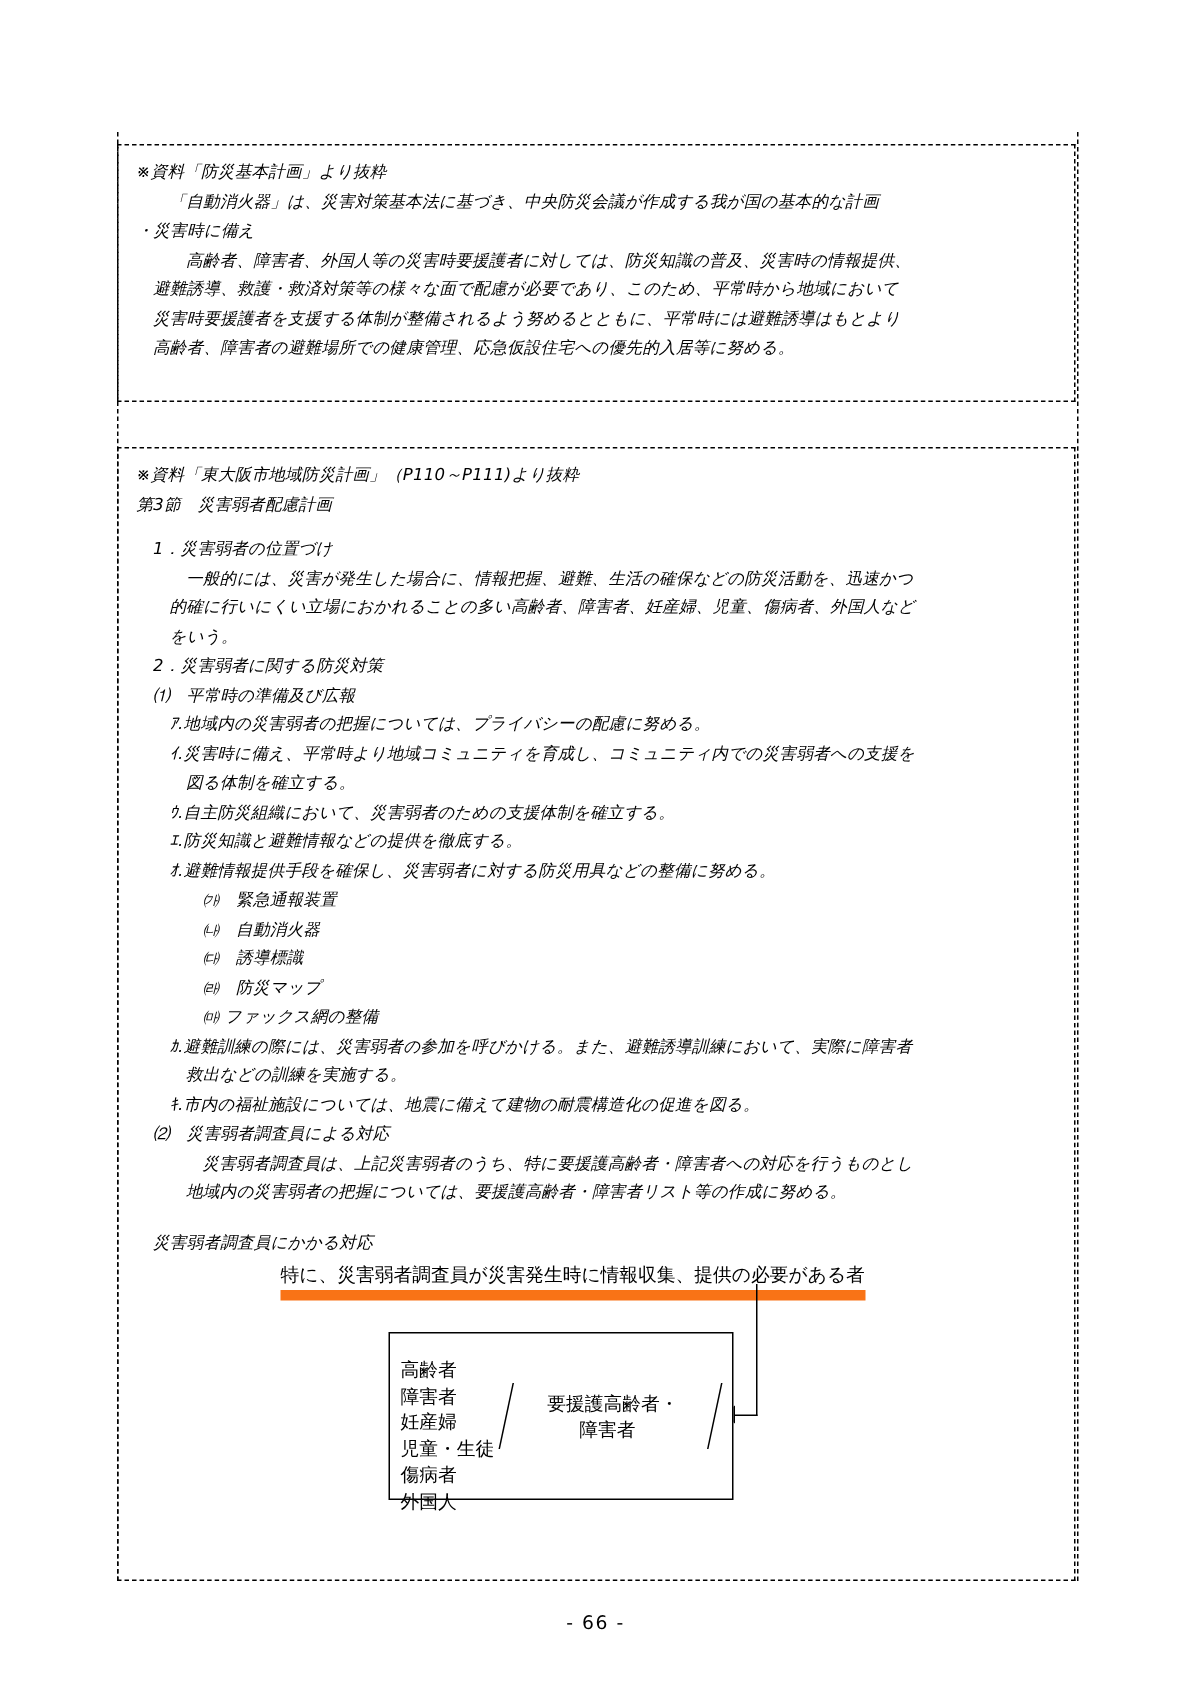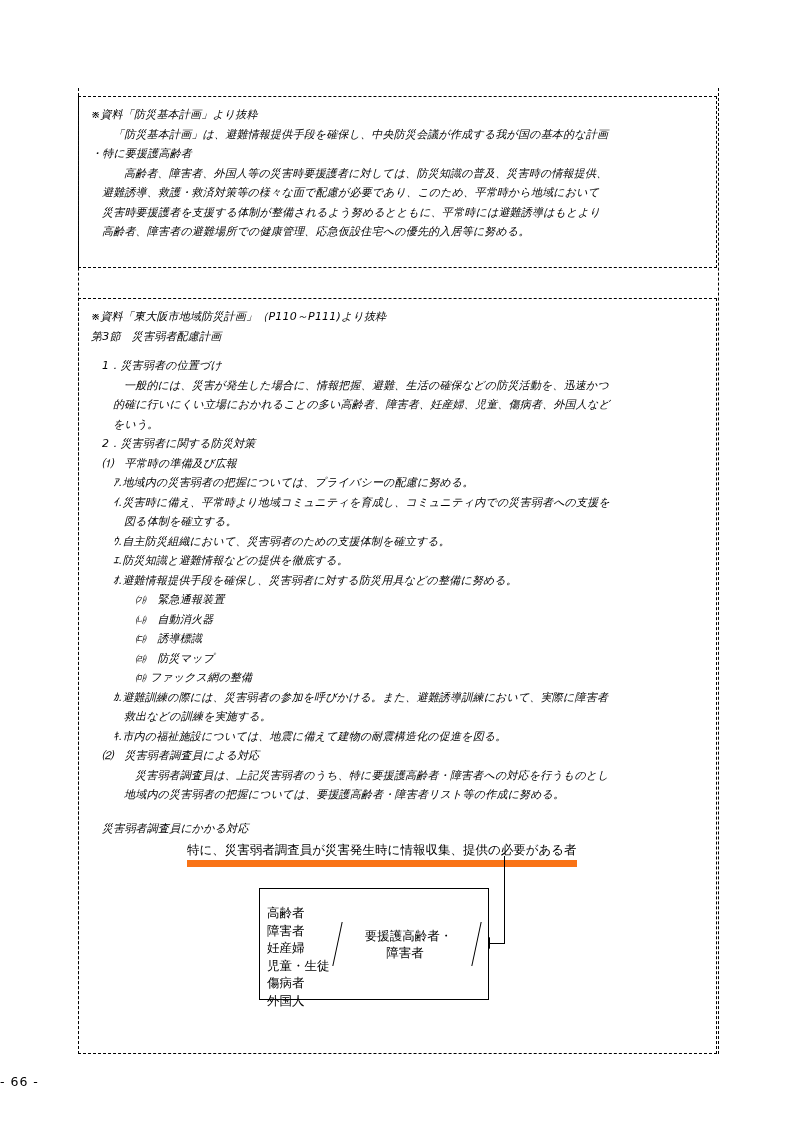--- a/index.html
+++ b/index.html
@@ -149,35 +149,36 @@
     border-top: 6px solid transparent;
     border-bottom: 6px solid transparent;
     border-right: 9px solid #000;
   }
 
   .page-number {
     position: absolute;
     left: 0;
     top: 1074px;
     width: 794px;
+    text-align: center;
     font-size: 12.5px;
     letter-spacing: 1px;
   }
 </style>
 </head>
 <body>
 
 <div class="page">
 
   <div class="page-frame"></div>
 
   <div class="box" id="box-top">
     <div class="ln">※資料「防災基本計画」より抜粋</div>
-    <div class="ln ind2">「防災基本計画」は、避難情報提供手段を確保し、中央防災会議が作成する我が国の基本的な計画</div>
-    <div class="ln">・特に要援護高齢者</div>
+    <div class="ln ind2">「自動消火器」は、災害対策基本法に基づき、中央防災会議が作成する我が国の基本的な計画</div>
+    <div class="ln">・災害時に備え</div>
     <div class="ln ind3">高齢者、障害者、外国人等の災害時要援護者に対しては、防災知識の普及、災害時の情報提供、</div>
     <div class="ln ind1">避難誘導、救護・救済対策等の様々な面で配慮が必要であり、このため、平常時から地域において</div>
     <div class="ln ind1">災害時要援護者を支援する体制が整備されるよう努めるとともに、平常時には避難誘導はもとより</div>
     <div class="ln ind1">高齢者、障害者の避難場所での健康管理、応急仮設住宅への優先的入居等に努める。</div>
   </div>
 
   <div class="box" id="box-main">
 
     <div class="ln">※資料「東大阪市地域防災計画」（P110～P111)より抜粋</div>
     <div class="ln">第3節　災害弱者配慮計画</div>

